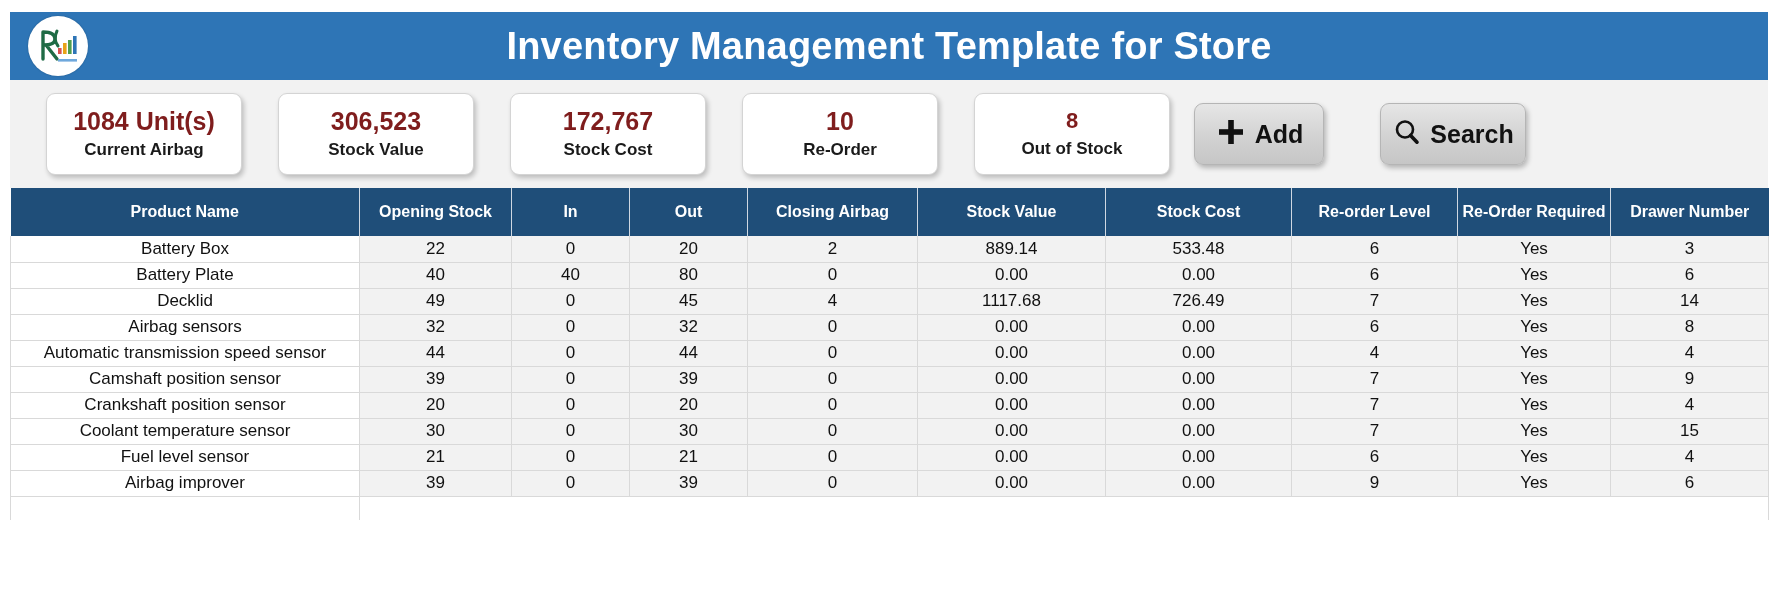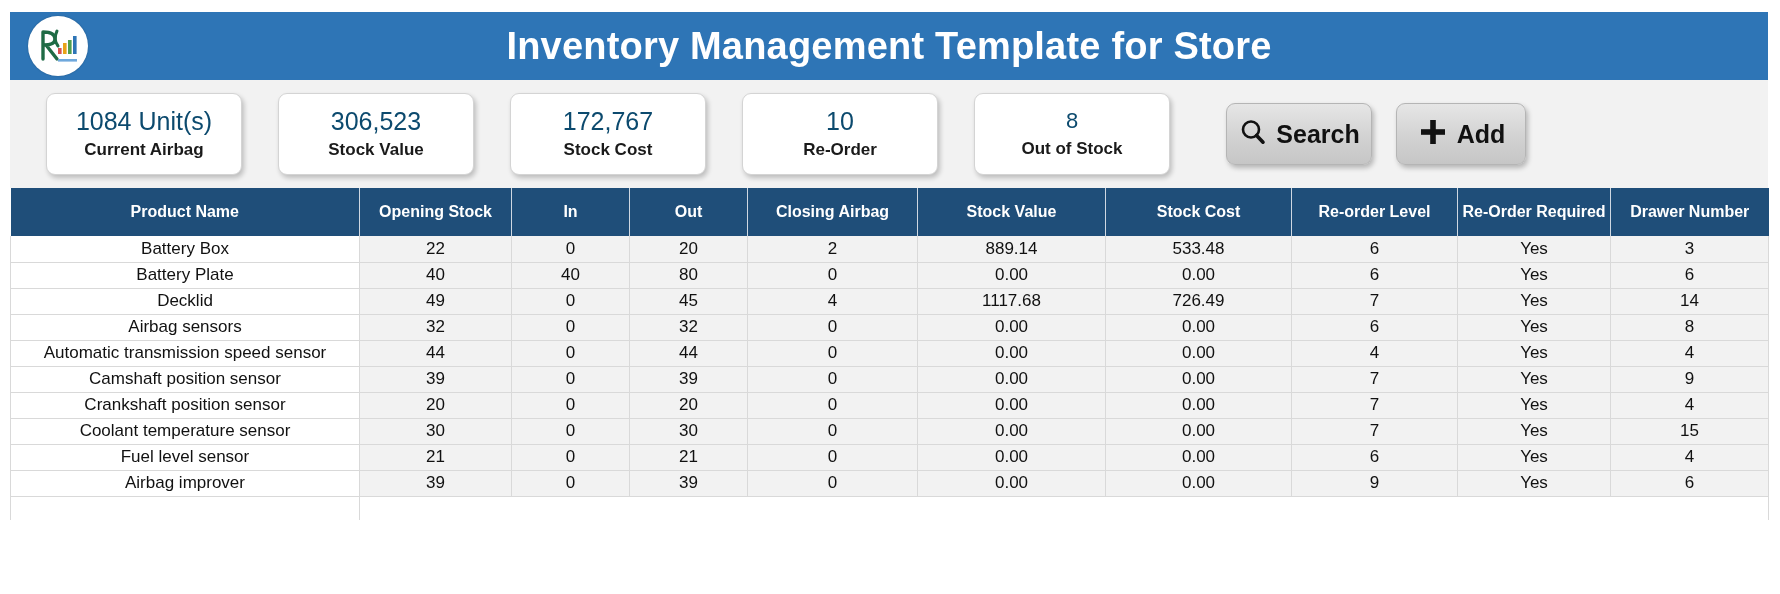--- a/index.html
+++ b/index.html
@@ -60,22 +60,22 @@
     width:196px;height:82px;
     background:#ffffff;
     border:1px solid #D4D4D4;
     border-radius:9px;
     box-shadow:2px 3px 5px rgba(0,0,0,.22);
     display:flex;flex-direction:column;
     align-items:center;justify-content:center;
     box-sizing:border-box;
   }
   .kpi-value{
-    color:#0c4a6e;
-    font-size:25px;font-weight:normal;
+    color:#7f1d1d;
+    font-size:25px;font-weight:bold;
     line-height:1.05;
     white-space:nowrap;
   }
   .kpi-value.small{font-size:22px;}
   .kpi-label{
     color:#1a1a1a;
     font-size:17px;font-weight:bold;
     margin-top:6px;white-space:nowrap;
   }
 
@@ -197,38 +197,38 @@
       <div class="kpi">
         <div class="kpi-value">10</div>
         <div class="kpi-label">Re-Order</div>
       </div>
 
       <div class="kpi">
         <div class="kpi-value small">8</div>
         <div class="kpi-label">Out of Stock</div>
       </div>
 
+      <div class="btn btn-add">
+        <span>
+          <svg width="32" height="32" viewBox="0 0 32 32" aria-hidden="true">
+            <rect x="13.2" y="4" width="5.6" height="24" fill="#111"></rect>
+            <rect x="4" y="13.2" width="24" height="5.6" fill="#111"></rect>
+          </svg>
+        </span>
+        <span class="btn-label">Add</span>
+      </div>
+
       <div class="btn btn-search">
         <span>
           <svg width="30" height="30" viewBox="0 0 30 30" aria-hidden="true">
             <circle cx="13" cy="12.5" r="8" stroke="#111" stroke-width="2.6" fill="none"></circle>
             <line x1="18.6" y1="18.4" x2="25" y2="25.2" stroke="#111" stroke-width="3.6" stroke-linecap="round"></line>
           </svg>
         </span>
         <span class="btn-label">Search</span>
-      </div>
-
-      <div class="btn btn-add">
-        <span>
-          <svg width="32" height="32" viewBox="0 0 32 32" aria-hidden="true">
-            <rect x="13.2" y="4" width="5.6" height="24" fill="#111"></rect>
-            <rect x="4" y="13.2" width="24" height="5.6" fill="#111"></rect>
-          </svg>
-        </span>
-        <span class="btn-label">Add</span>
       </div>
 
     </div>
   </div>
 
   <div class="tablewrap">
     <table>
       <colgroup>
         <col style="width:349px">
           <col style="width:152px">

